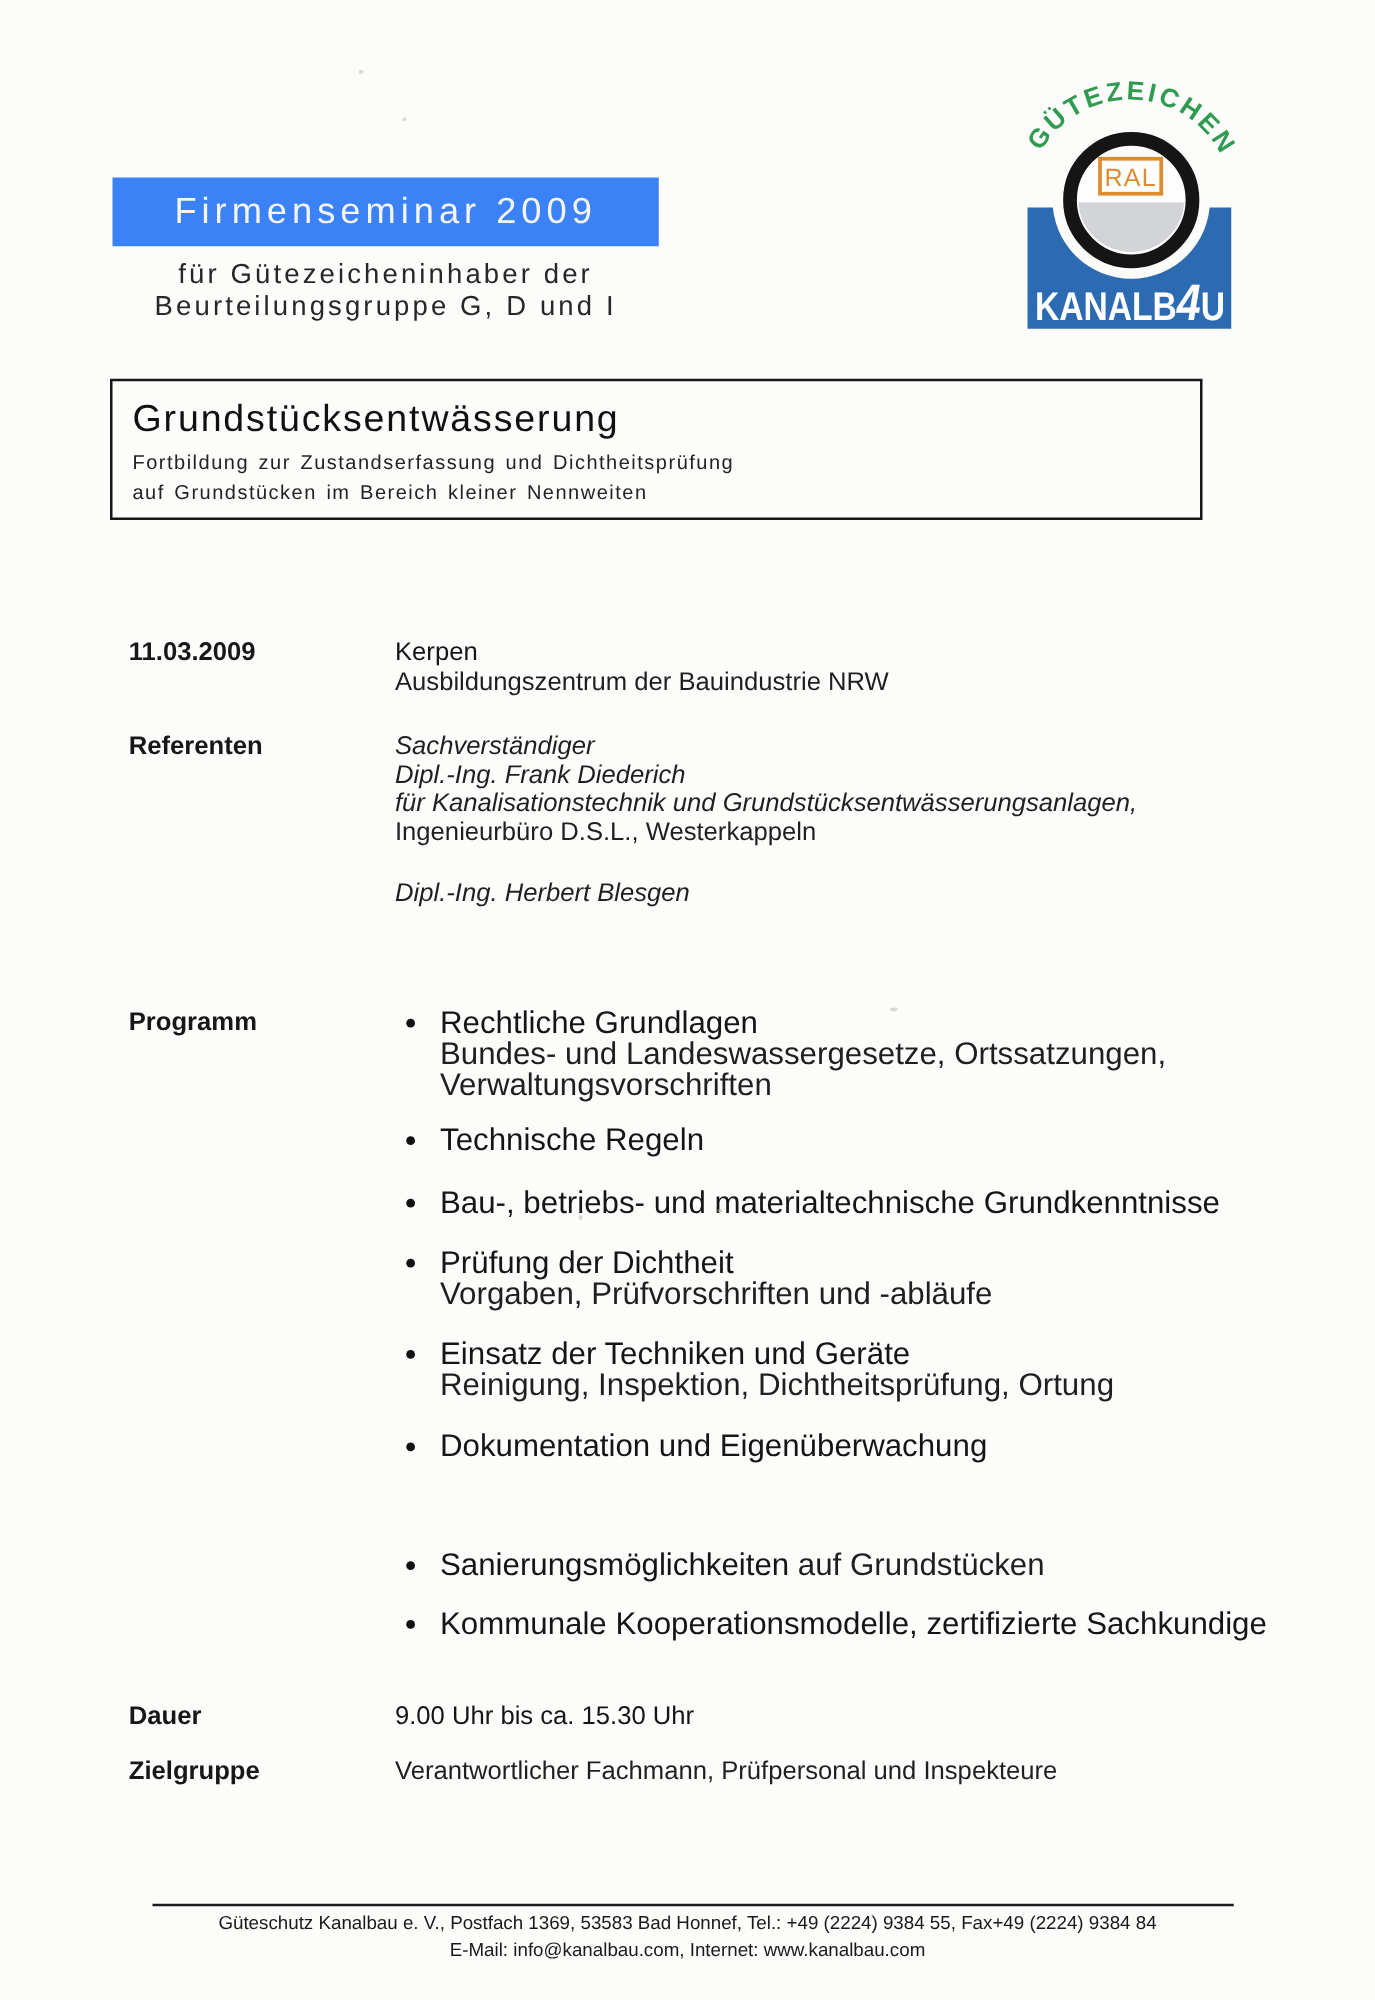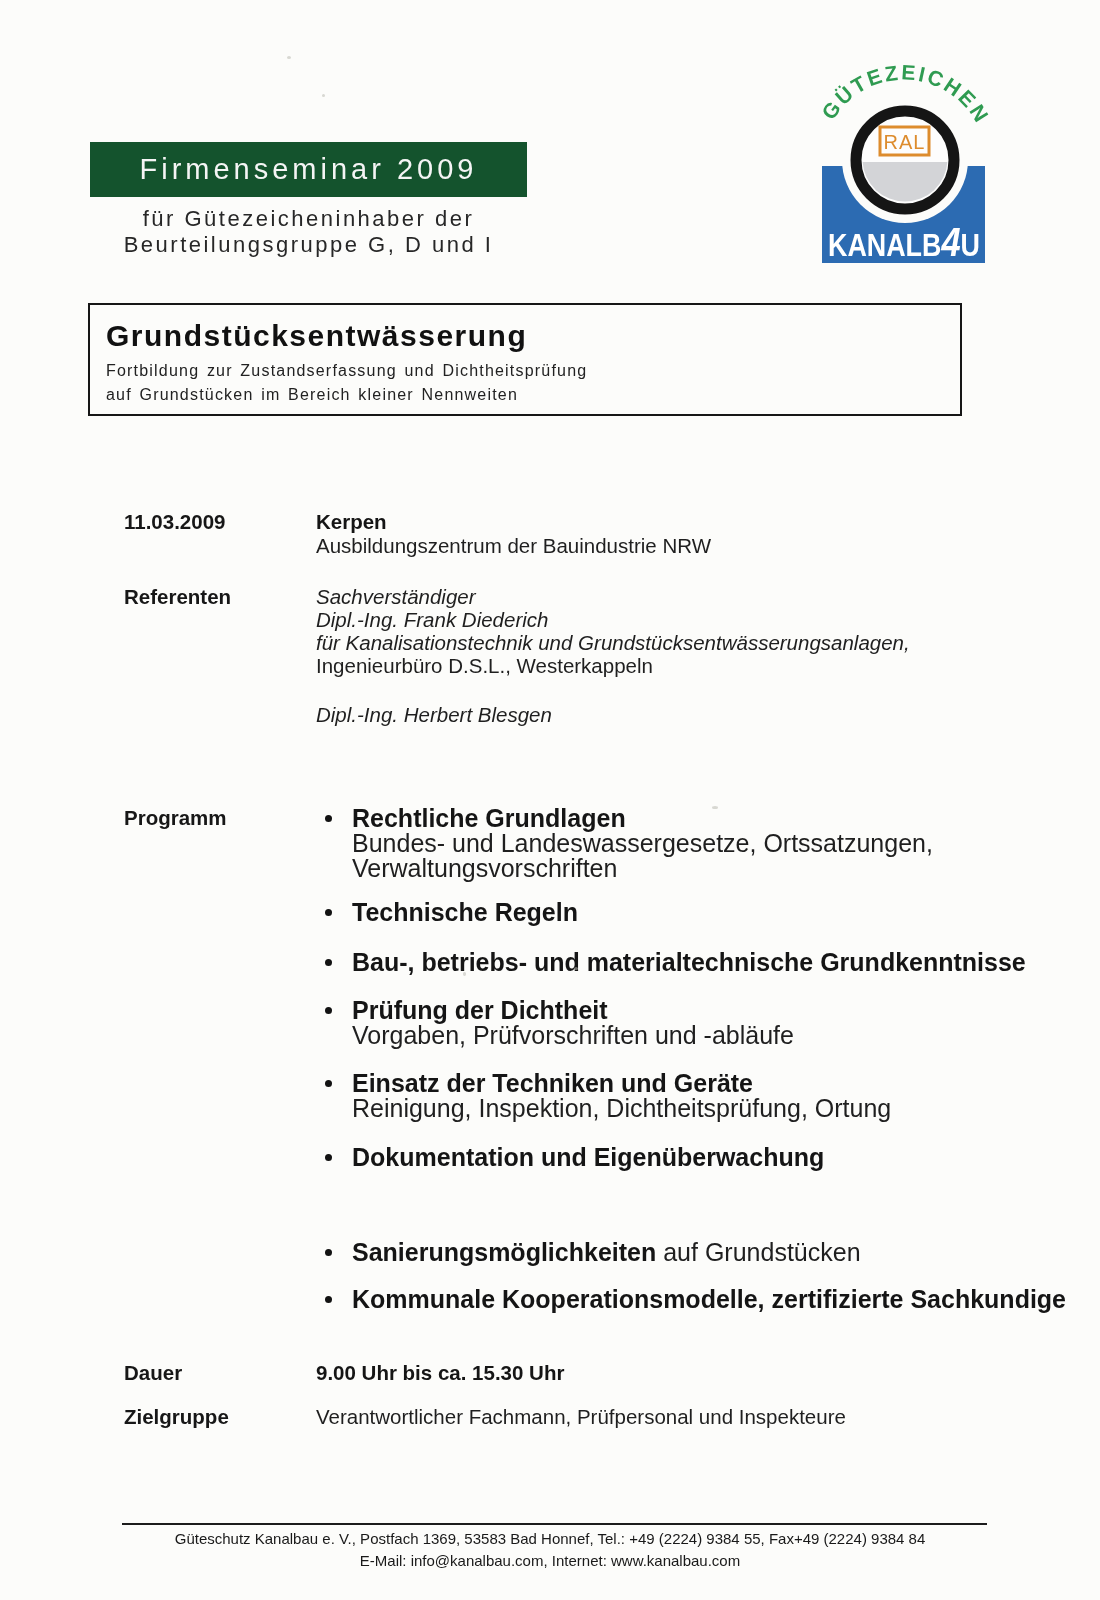--- a/index.html
+++ b/index.html
@@ -4,43 +4,43 @@
 <style>
   html,body{margin:0;padding:0;background:#e8e8e6;}
   .page{
     position:relative;width:1100px;height:1600px;margin:0 auto;
     background:#fcfcfa;color:#1f1f1f;overflow:hidden;
     font-family:"Liberation Sans", sans-serif;
   }
   
   .banner{
     position:absolute;left:90px;top:142px;width:437px;height:55px;
-    background:#14532d;text-align:center;line-height:55px;
+    background:#3b82f6;text-align:center;line-height:55px;
     font-size:29px;letter-spacing:4px;color:#f5f5f5;
   }
   .banner-sub{
     position:absolute;left:90px;top:206px;width:437px;
     text-align:center;font-size:22px;line-height:26px;letter-spacing:2.5px;color:#272727;
   }
   .logo{position:absolute;left:810px;top:50px;}
   
   .title-box{
     position:absolute;left:88px;top:303px;width:854px;height:95px;
     border:2px solid #161616;padding:14px 0 0 16px;
   }
   .title-box .h1{
-    font-size:30px;font-weight:bold;letter-spacing:1.5px;line-height:34px;color:#111;
+    font-size:30px;font-weight:normal;letter-spacing:1.5px;line-height:34px;color:#111;
   }
   .title-box .sub{
     margin-top:6px;font-size:16px;letter-spacing:1.2px;word-spacing:2px;line-height:24px;color:#222;
   }
   
-  .lbl{position:absolute;left:124px;font-size:20.5px;font-weight:bold;color:#171717;line-height:24px;}
+  .lbl{position:absolute;left:103px;font-size:20.5px;font-weight:bold;color:#171717;line-height:24px;}
   .val{position:absolute;left:316px;font-size:20.5px;line-height:24px;color:#1f1f1f;}
-  .b{font-weight:bold;color:#151515;}
+  .b{font-weight:normal;color:#151515;}
   .it{font-style:italic;}
   .ref{line-height:23px;}
   
   .item{position:absolute;left:325px;padding-left:27px;font-size:25px;line-height:25px;color:#1f1f1f;}
   .item .bullet{
     position:absolute;left:0;top:9px;width:7px;height:7px;border-radius:50%;background:#121212;
   }
   
   .footer-rule{position:absolute;left:122px;top:1523px;width:865px;height:2px;background:#1c1c1c;}
   .footer{

